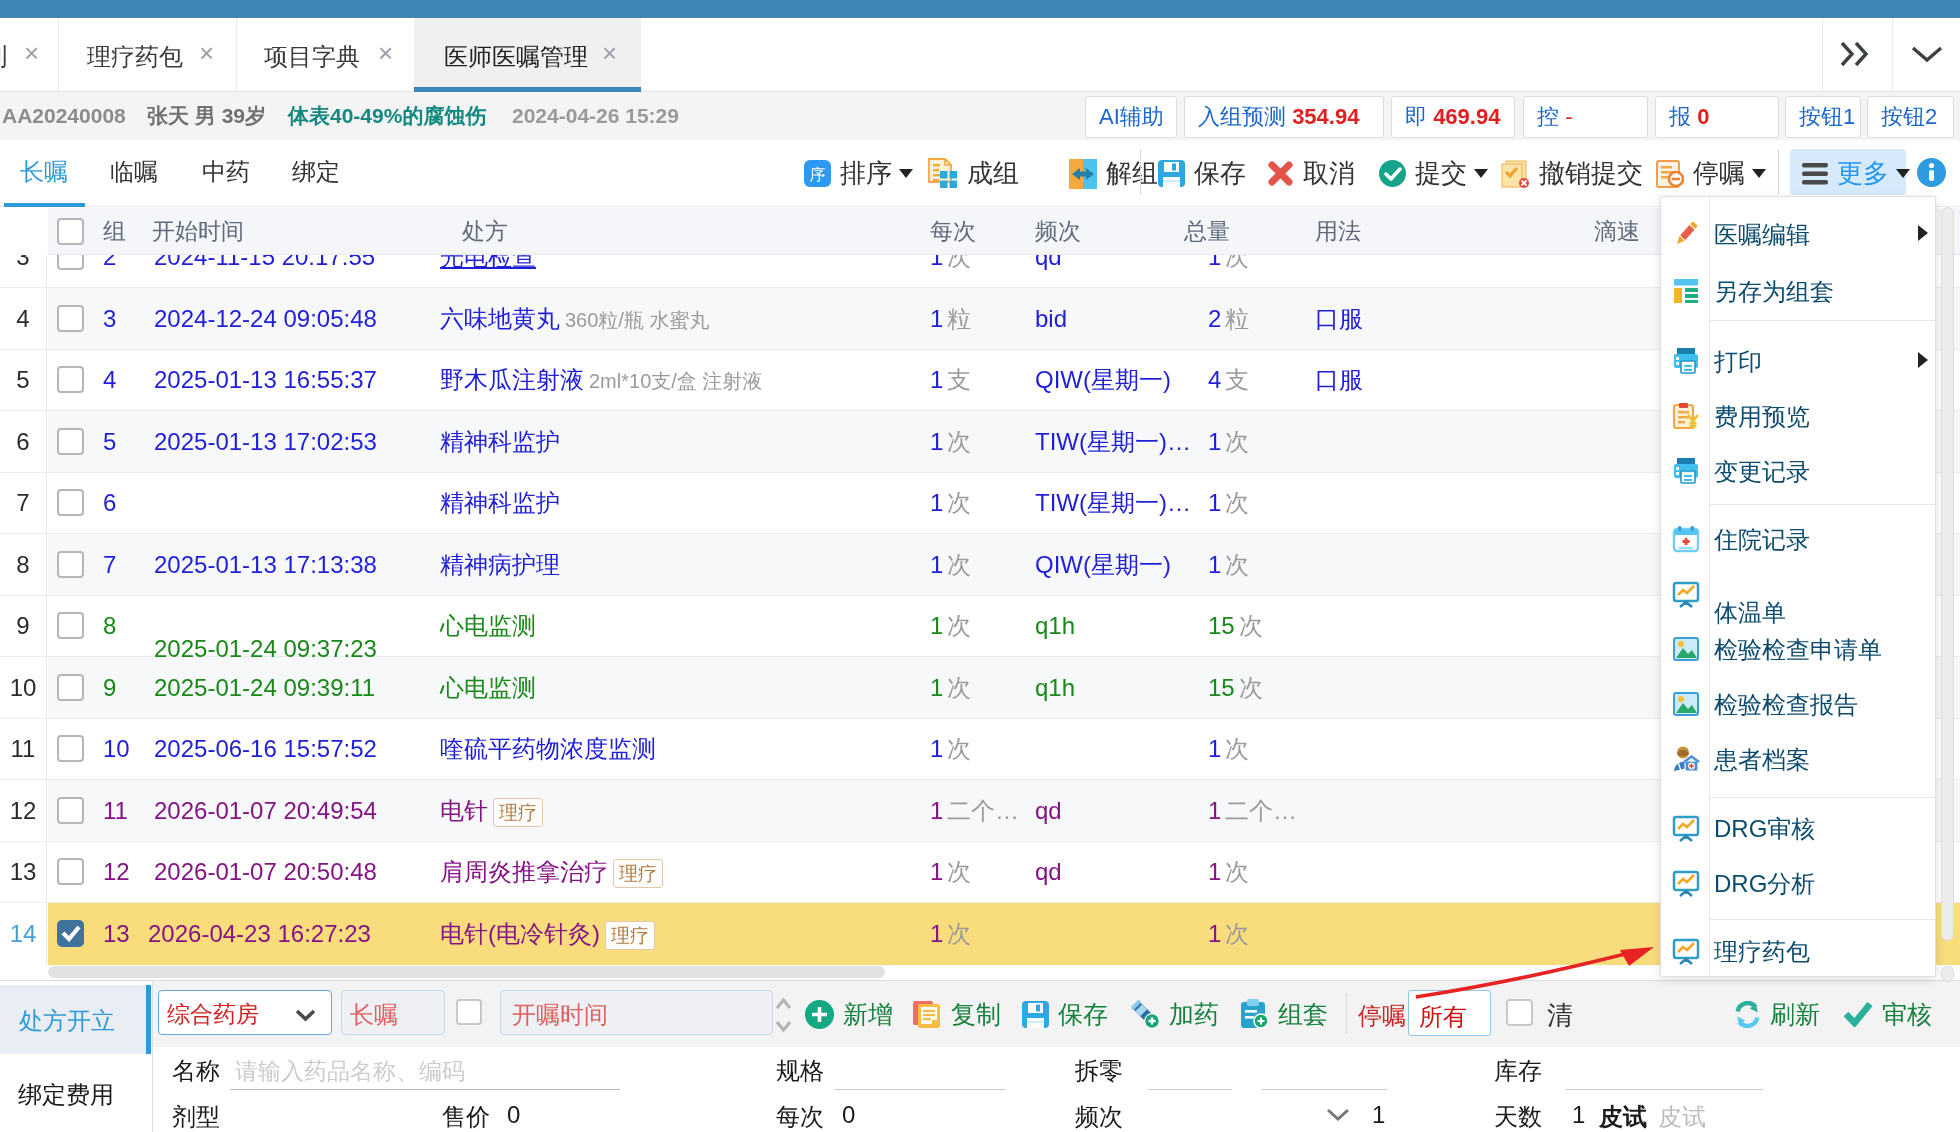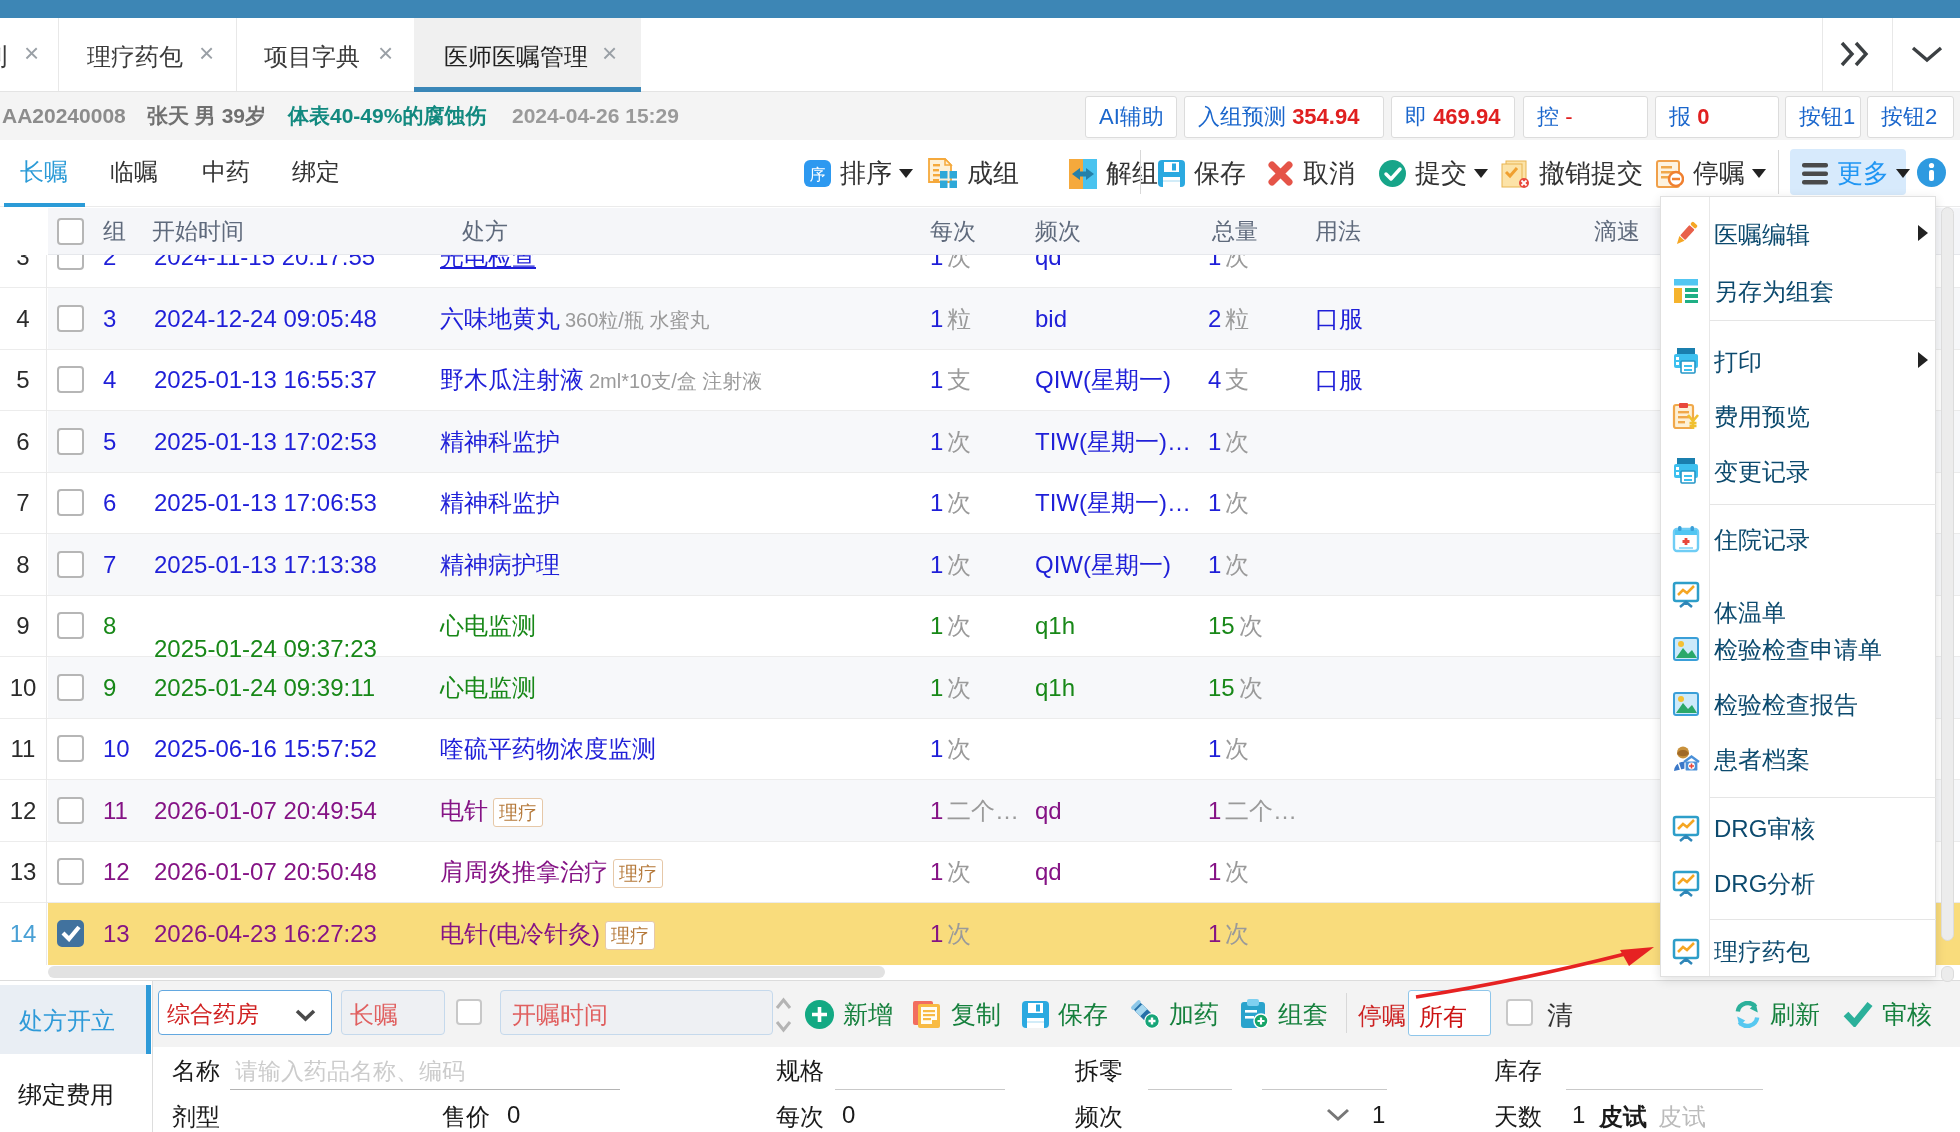--- a/index.html
+++ b/index.html
@@ -237,21 +237,20 @@
       <span class="cell unit" style="left:947px;">次</span>
   <div class="cell cblue" style="left:1035px;">TIW(星期一)…</div>
   <span class="cell cblue" style="left:1208px;">1</span>
       <span class="cell unit" style="left:1225px;">次</span>
 </div>
 
 <div class="abs" style="left:0;top:472px;width:1960px;height:62px;border-bottom:1px solid #ececec;">
   <div class="gnum">7</div>
   <div class="cb"></div>
   <div class="cell cblue" style="left:103px;">6</div>
-  <div class="cell cblue" style="left:154px;">2025-01-13 17:06:53</div>
   <div class="cell cblue" style="left:440px;">精神科监护</div>
   <span class="cell cblue" style="left:930px;">1</span>
       <span class="cell unit" style="left:947px;">次</span>
   <div class="cell cblue" style="left:1035px;">TIW(星期一)…</div>
   <span class="cell cblue" style="left:1208px;">1</span>
       <span class="cell unit" style="left:1225px;">次</span>
 </div>
 
 <div class="abs" style="left:0;top:533.5px;width:1960px;height:62px;border-bottom:1px solid #ececec;">
   <div class="abs" style="left:48px;top:0;width:1912px;height:61px;background:#f7f8fa;"></div>
@@ -334,39 +333,39 @@
 </div>
 
 <div class="abs" style="left:0;top:902.5px;width:1960px;height:62px;">
   <div class="abs" style="left:48px;top:0;width:1912px;height:62px;background:#f9dc7c;"></div>
   <div class="gnum" style="color:#49a0d5;">14</div>
   <div class="cb" style="background:#41729e;border-color:#41729e;border-radius:5px;"></div>
   <svg class="abs" style="left:61px;top:21px;" width="20" height="18" viewBox="0 0 20 18">
         <path d="M2 9 l6 6 l10 -12" stroke="#fff" stroke-width="4.2" fill="none"></path>
       </svg>
   <div class="cell cpurple" style="left:103px;">13</div>
-  <div class="cell cpurple" style="left:154px;">2026-04-23 16:27:23</div>
+  <div class="cell cpurple" style="left:148px;">2026-04-23 16:27:23</div>
   <div class="cell cpurple" style="left:440px;">电针(电冷针灸)<span class="tag">理疗</span></div>
   <span class="cell cpurple" style="left:930px;">1</span>
       <span class="cell unit" style="left:947px;">次</span>
   <span class="cell cpurple" style="left:1208px;">1</span>
       <span class="cell unit" style="left:1225px;">次</span>
 </div>
 </div>
 <div class="abs" style="left:0;top:208px;width:47px;height:47px;background:#fff;z-index:5;"></div>
 <div class="abs thead">
   <span style="left:9px;top:10px;">
       <span style="display:block;width:27px;height:27px;border:2px solid #b6b6b6;border-radius:4px;background:#fff;"></span>
     </span>
   <span style="left:55px;">组</span>
   <span style="left:104px;">开始时间</span>
   <span style="left:392px;margin-left:22px;">处方</span>
   <span style="left:882px;">每次</span>
   <span style="left:987px;">频次</span>
-  <span style="left:1164px;text-align:center;">总量</span>
+  <span style="left:1136px;text-align:center;">总量</span>
   <span style="left:1267px;text-align:right;">用法</span>
   <span style="left:1546px;">滴速</span>
 </div>
 <div class="abs" style="left:46px;top:208px;width:1px;height:757px;background:#e9e9e9;"></div>
 <div class="abs" style="left:48px;top:966px;width:837px;height:12px;border-radius:6px;background:#e2e2e2;"></div>
 
 <div class="abs bottombar"></div>
 <div id="bottompanel">
 <div class="abs btool" style="top:981px;"></div>
 <div class="abs" style="left:0;top:985px;width:151px;height:69px;background:#e9eef4;"></div>

